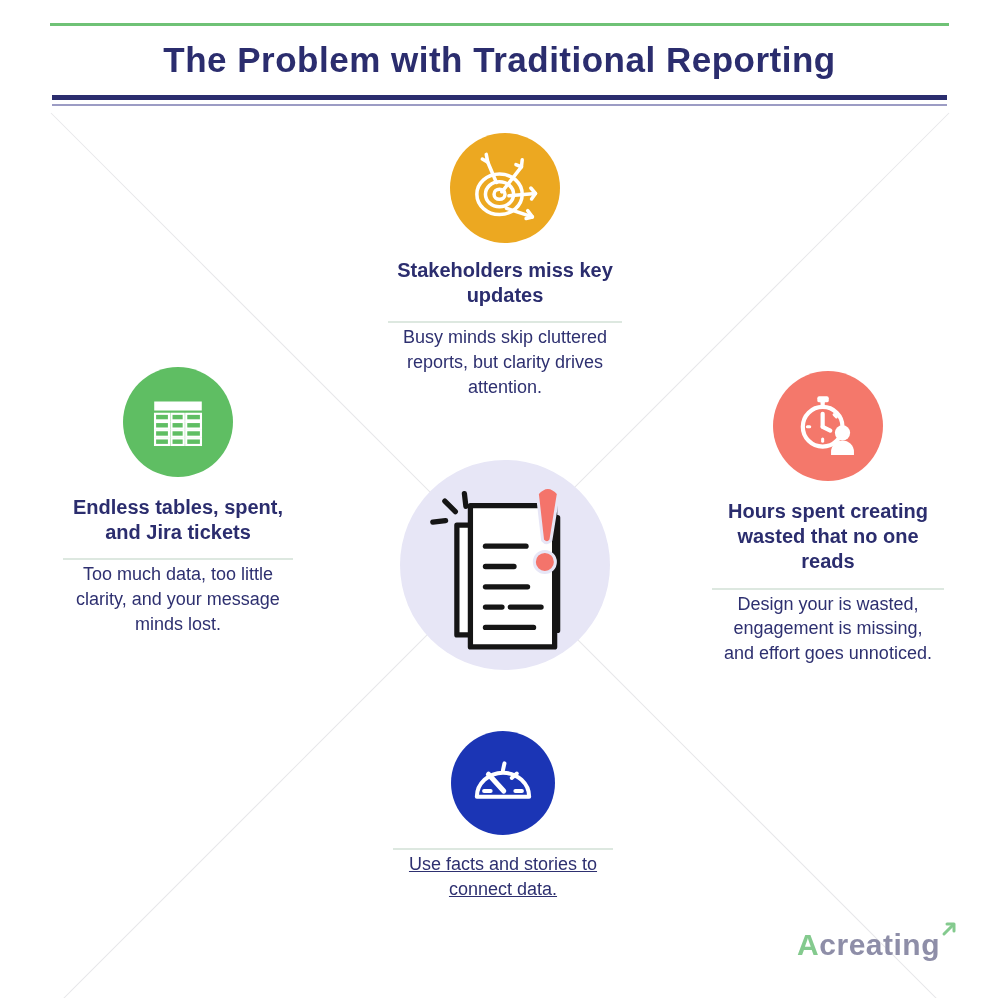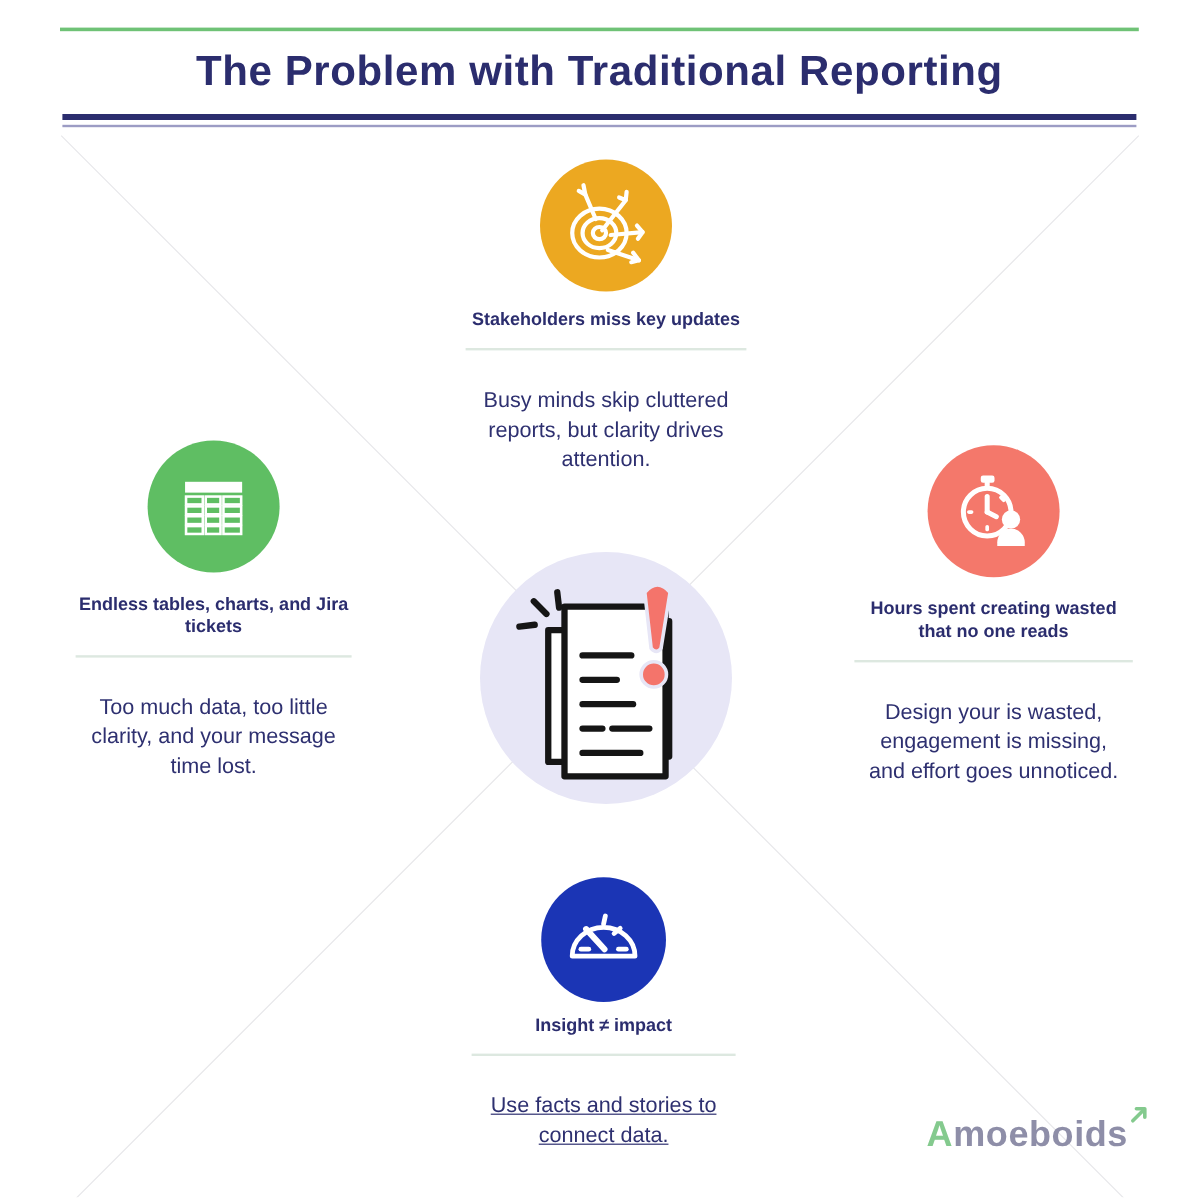--- a/index.html
+++ b/index.html
@@ -33,35 +33,35 @@
     display:flex;align-items:center;justify-content:center;
   }
   .node-bottom .circle{width:104px;height:104px;}
   .bg-yellow{background:#eca821;}
   .bg-green{background:#5fbe63;}
   .bg-salmon{background:#f4786b;}
   .bg-blue{background:#1b35b5;}
   .circle svg{display:block;}
 
   .node h2{
-    margin:16px auto 0;font-size:15px;line-height:1.26;font-weight:700;color:#2b2d6e;
+    margin:16px auto 0;font-size:20px;line-height:1.26;font-weight:700;color:#2b2d6e;
   }
   .node-top h2{margin-top:15px;max-width:250px;}
   .node-left h2{margin-top:18px;max-width:226px;}
   .node-right h2{margin-top:18px;max-width:228px;}
   .node-bottom h2{margin-top:11px;max-width:260px;}
 
   .hdivider{height:2px;background:#dde8e0;margin:13px auto 0;}
   .node-top .hdivider{width:234px;}
   .node-left .hdivider{width:230px;}
   .node-right .hdivider{width:232px;}
   .node-bottom .hdivider{width:220px;}
 
   .node p{
-    margin:29px auto 0;font-size:18px;line-height:1.37;color:#2e3070;font-weight:400;text-align:center;
+    margin:2px auto 0;font-size:18px;line-height:1.37;color:#2e3070;font-weight:400;text-align:center;
   }
   .node-top p{max-width:244px;}
   .node-left p{max-width:236px;}
   .node-right p{max-width:212px;}
   .node-bottom p{max-width:200px;text-decoration:underline;}
 
   
   .center-wrap{position:absolute;left:400px;top:460px;width:210px;height:210px;z-index:2;}
   .center-circle{
     width:210px;height:210px;border-radius:50%;background:#e7e6f6;
@@ -122,23 +122,23 @@
           <rect x="42" y="50" width="15" height="8"></rect>
           <rect x="60" y="50" width="18" height="8"></rect>
         <rect x="22" y="60" width="17" height="8"></rect>
           <rect x="42" y="60" width="15" height="8"></rect>
           <rect x="60" y="60" width="18" height="8"></rect>
         <rect x="22" y="70" width="17" height="8"></rect>
           <rect x="42" y="70" width="15" height="8"></rect>
           <rect x="60" y="70" width="18" height="8"></rect>
       </svg>
     </div>
-    <h2>Endless tables, charts, and Jira tickets</h2>
-    <div class="hdivider"></div>
-    <p>Too much data, too little clarity, and your message time lost.</p>
+    <h2>Endless tables, spent, and Jira tickets</h2>
+    <div class="hdivider"></div>
+    <p>Too much data, too little clarity, and your message minds lost.</p>
   </section>
 
   <section class="node node-right">
     <div class="circle bg-salmon">
       <svg width="84" height="84" viewBox="0 0 110 110" fill="none" stroke="#ffffff" stroke-width="5.5" stroke-linecap="round" stroke-linejoin="round">
         <rect x="41" y="16" width="15" height="8" rx="2.5" fill="#ffffff" stroke="none"></rect>
         <line x1="48" y1="24" x2="48" y2="29"></line>
         <circle cx="48" cy="56" r="26"></circle>
         <line x1="48" y1="56" x2="48" y2="39"></line>
         <line x1="48" y1="56" x2="58" y2="61"></line>
@@ -158,21 +158,20 @@
     <div class="circle bg-blue">
       <svg width="80" height="80" viewBox="0 0 110 110" fill="none" stroke="#ffffff" stroke-width="5.5" stroke-linecap="round" stroke-linejoin="round">
         <path d="M19 74 a36 33 0 0 1 72 0 z"></path>
         <line x1="56" y1="66" x2="35" y2="43" stroke-width="7"></line>
         <line x1="57" y1="28" x2="55" y2="37"></line>
         <line x1="74" y1="42" x2="67" y2="48"></line>
         <line x1="29" y1="66" x2="38" y2="66"></line>
         <line x1="72" y1="66" x2="81" y2="66"></line>
       </svg>
     </div>
-    <h2>Insight ≠ impact</h2>
     <div class="hdivider"></div>
     <p>Use facts and stories to connect data.</p>
   </section>
 
   <div class="center-wrap">
     <div class="center-circle">
       <svg width="168" height="188" viewBox="0 0 220 250" fill="none" stroke-linecap="round" stroke-linejoin="round">
         <rect x="46" y="72" width="22" height="146" fill="#ffffff" stroke="#151515" stroke-width="7"></rect>
         <rect x="156" y="62" width="24" height="150" fill="#ffffff" stroke="#151515" stroke-width="7"></rect>
         <rect x="64" y="46" width="112" height="188" fill="#ffffff" stroke="#151515" stroke-width="7"></rect>
@@ -187,19 +186,19 @@
           <line x1="56" y1="30" x2="58" y2="47"></line>
           <line x1="14" y1="68" x2="31" y2="66"></line>
         </g>
         <path d="M153 30 Q167 14 181 30 L171 92 Q166 99 160 92 Z" fill="#f4746b" stroke="#e7e6f6" stroke-width="4"></path>
         <circle cx="163" cy="121" r="14" fill="#f4746b" stroke="#e7e6f6" stroke-width="4"></circle>
       </svg>
     </div>
   </div>
 
   <div class="logo">
-    <span class="logo-a">A</span><span class="logo-rest">moeboids</span><svg class="logo-arrow" width="16" height="16" viewBox="0 0 16 16" fill="none" stroke="#84ca8e" stroke-width="3" stroke-linecap="round" stroke-linejoin="round">
+    <span class="logo-a">A</span><span class="logo-rest">creating</span><svg class="logo-arrow" width="16" height="16" viewBox="0 0 16 16" fill="none" stroke="#84ca8e" stroke-width="3" stroke-linecap="round" stroke-linejoin="round">
       <line x1="3" y1="13" x2="12" y2="4"></line>
       <path d="M6 3 L13 3 L13 10"></path>
     </svg>
   </div>
 
 </div>
 
 </body></html>

